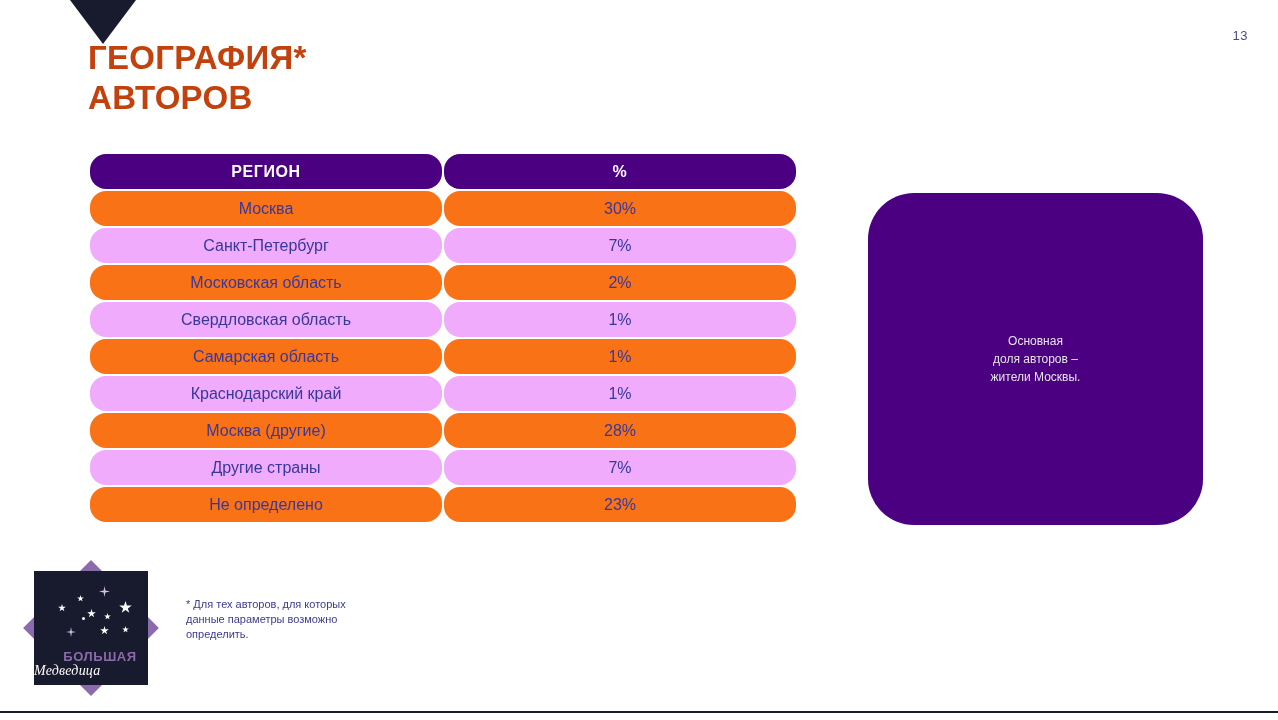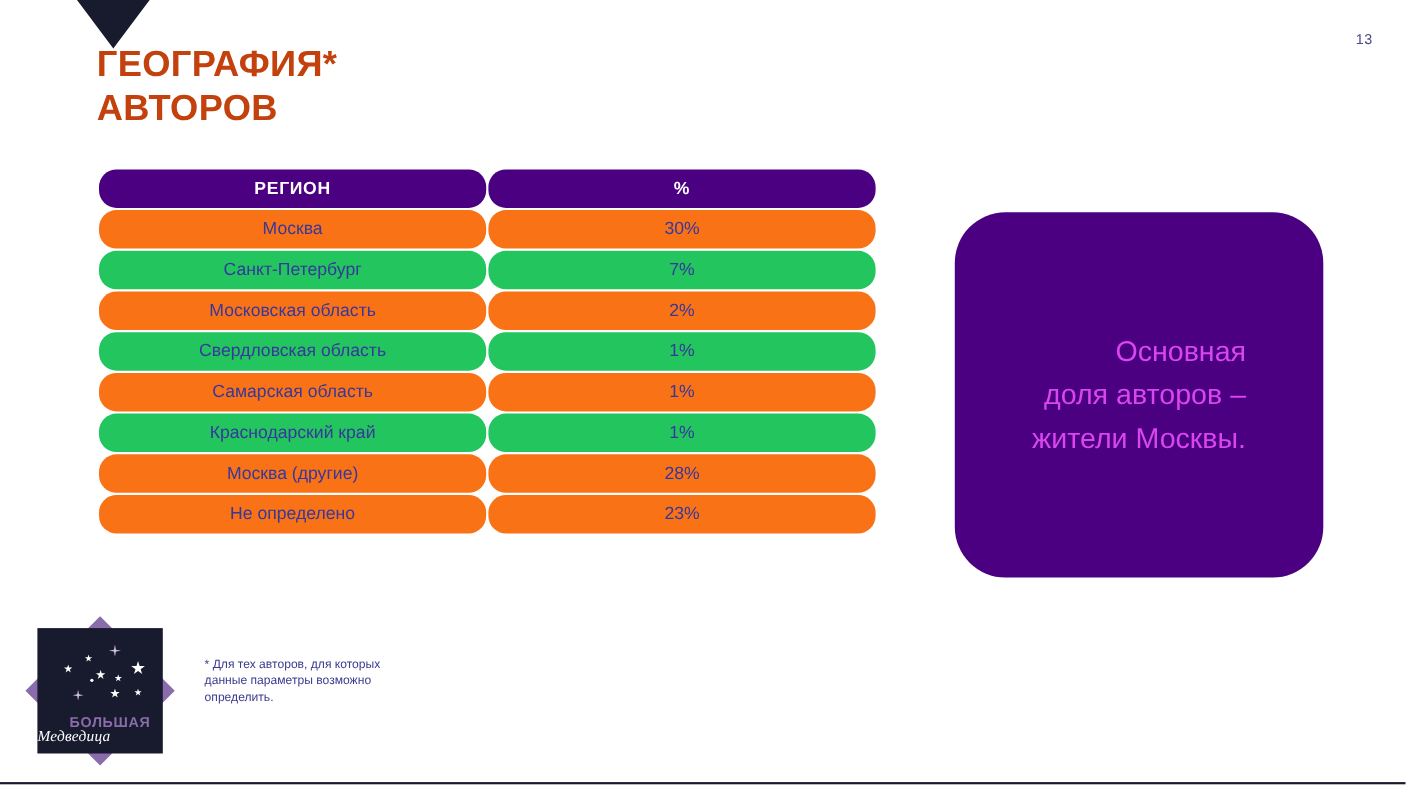--- a/index.html
+++ b/index.html
@@ -73,21 +73,21 @@
     border-radius: 16px;
   }
   .geo-table thead th {
     background: #4b0082;
     color: #ffffff;
     font-weight: bold;
     font-size: 16px;
     letter-spacing: 0.6px;
   }
   .geo-table tbody tr.row-a td { background: #f97316; }
-  .geo-table tbody tr.row-b td { background: #22c55e; margin-left: 32px; }
+  .geo-table tbody tr.row-b td { background: #f0abfc; margin-left: 32px; }
   .geo-table tbody td {
     color: #37379c;
     font-weight: normal;
   }
   .col-region { width: 352px; }
   .col-value  { width: 352px; }
 
   
   .callout {
     position: absolute;
@@ -95,24 +95,24 @@
     top: 193px;
     width: 335px;
     height: 332px;
     background: #4b0082;
     border-radius: 46px;
     display: flex;
     align-items: center;
     justify-content: center;
   }
   .callout-text {
-    color: #d946ef;
-    font-size: 26px;
+    color: #e5e5e5;
+    font-size: 12px;
     line-height: 1.52;
-    text-align: right;
+    text-align: center;
     white-space: pre-line;
   }
 
   
   .footnote {
     position: absolute;
     left: 186px;
     top: 597px;
     width: 170px;
     font-size: 11px;
@@ -238,20 +238,24 @@
         <td>Самарская область</td>
         <td>1%</td>
       </tr>
       <tr class="row-b">
         <td>Краснодарский край</td>
         <td>1%</td>
       </tr>
       <tr class="row-a">
         <td>Москва (другие)</td>
         <td>28%</td>
+      </tr>
+      <tr class="row-b">
+        <td>Другие страны</td>
+        <td>7%</td>
       </tr>
       <tr class="row-a">
         <td>Не определено</td>
         <td>23%</td>
       </tr>
     </tbody>
   </table>
 
   <div class="callout">
     <div class="callout-text">Основная

